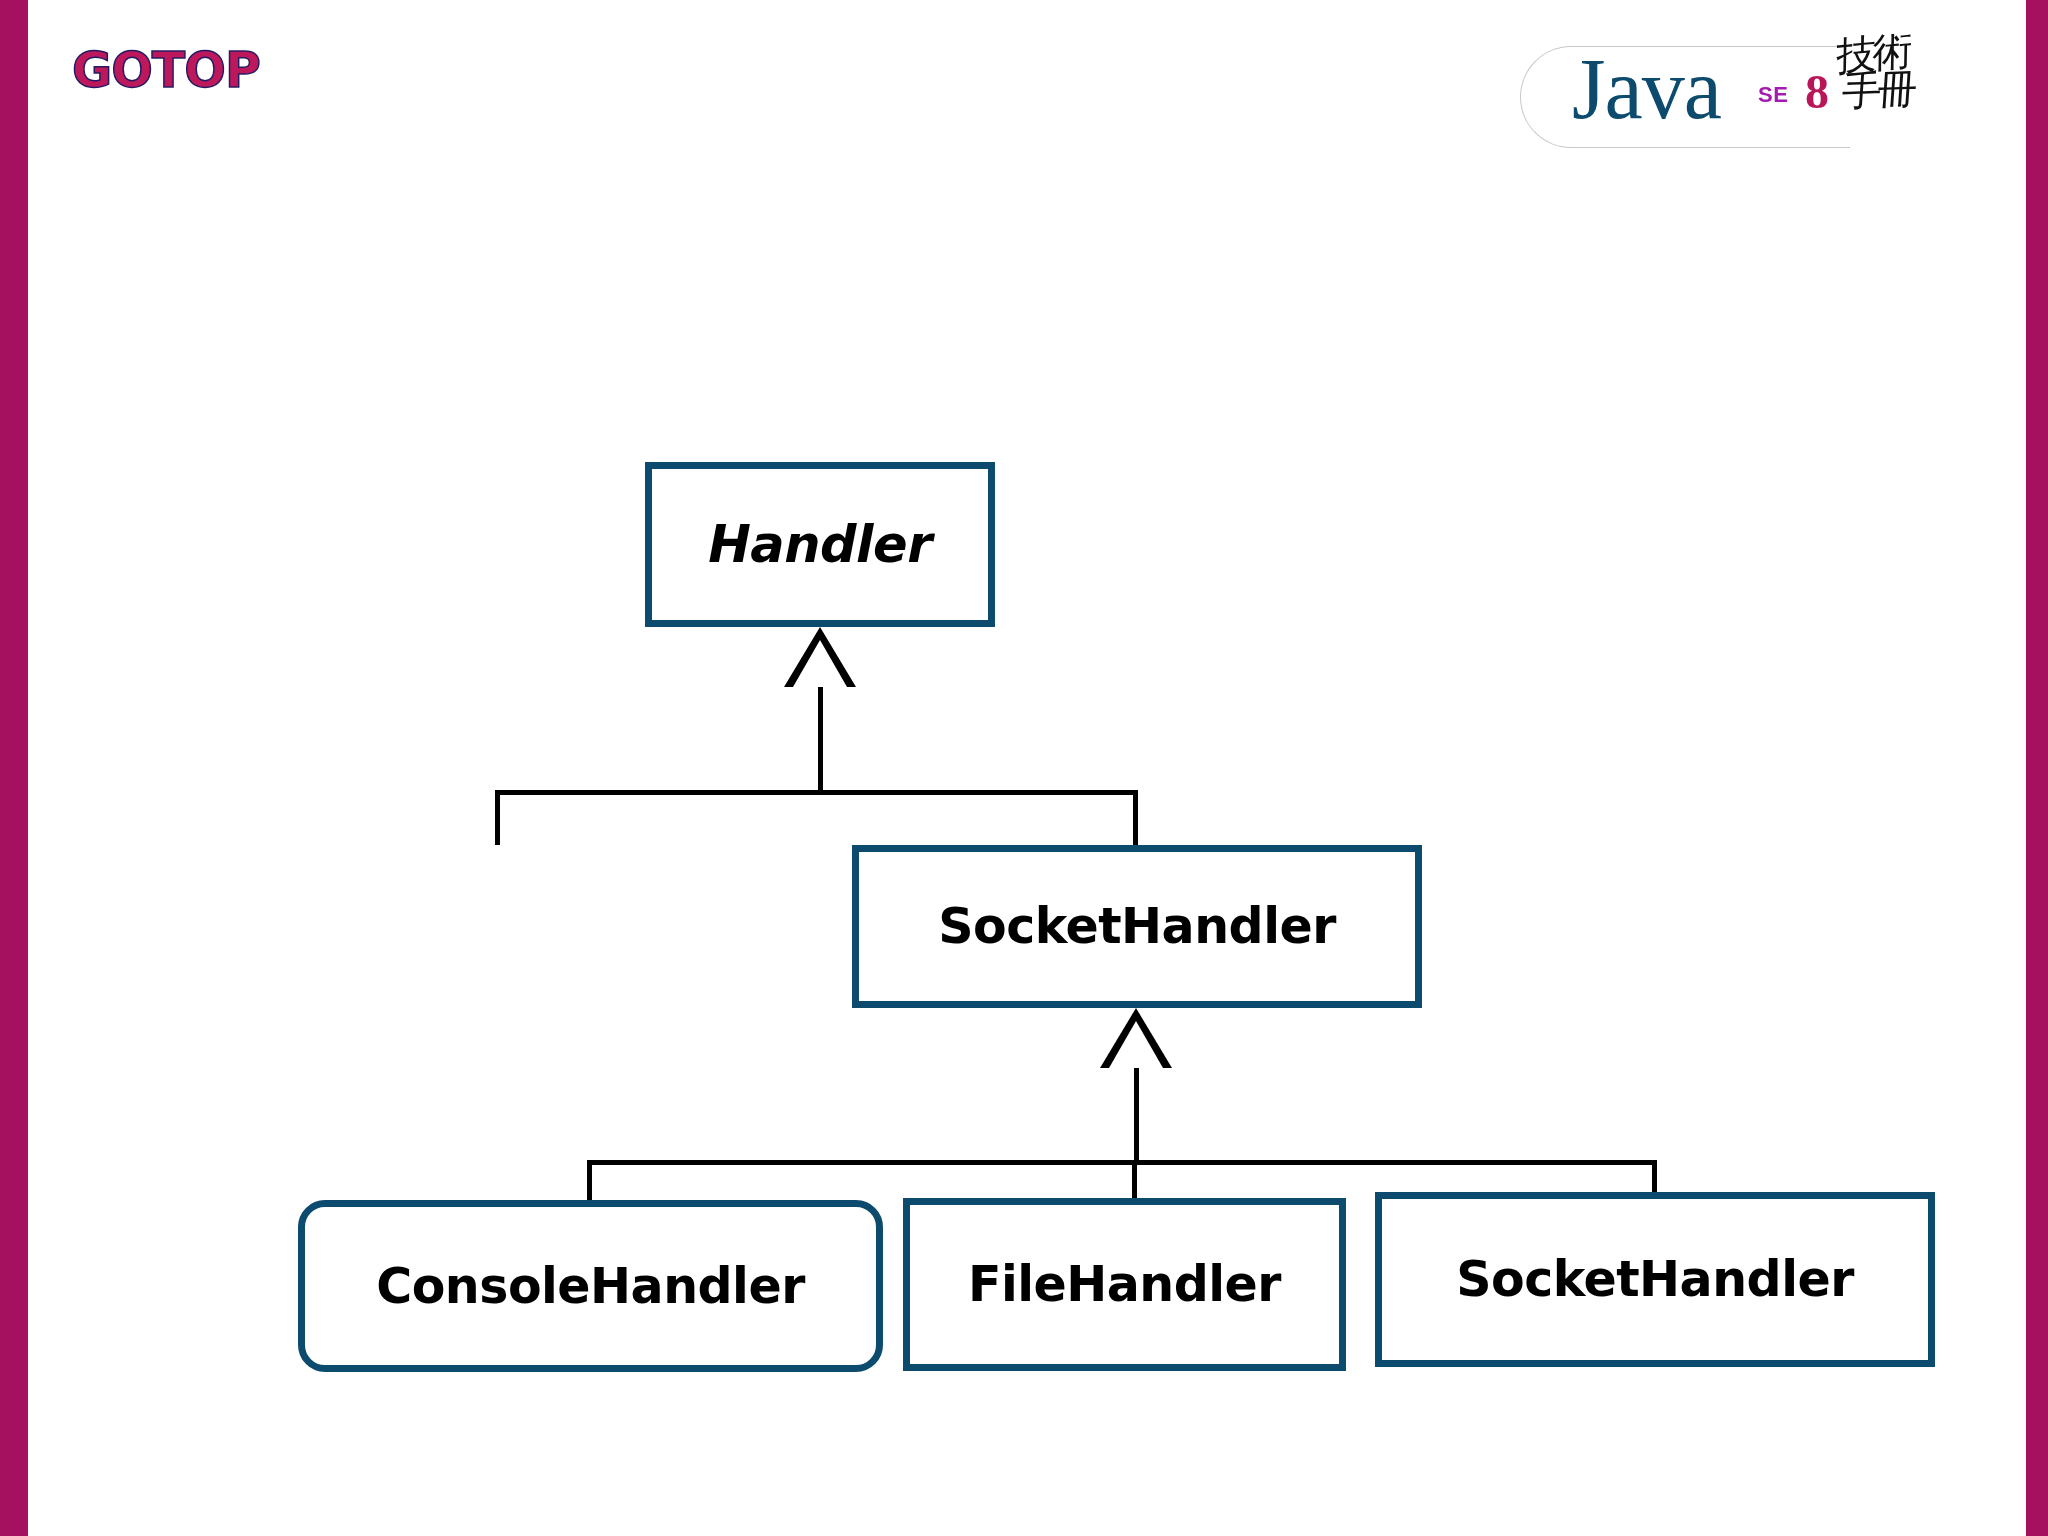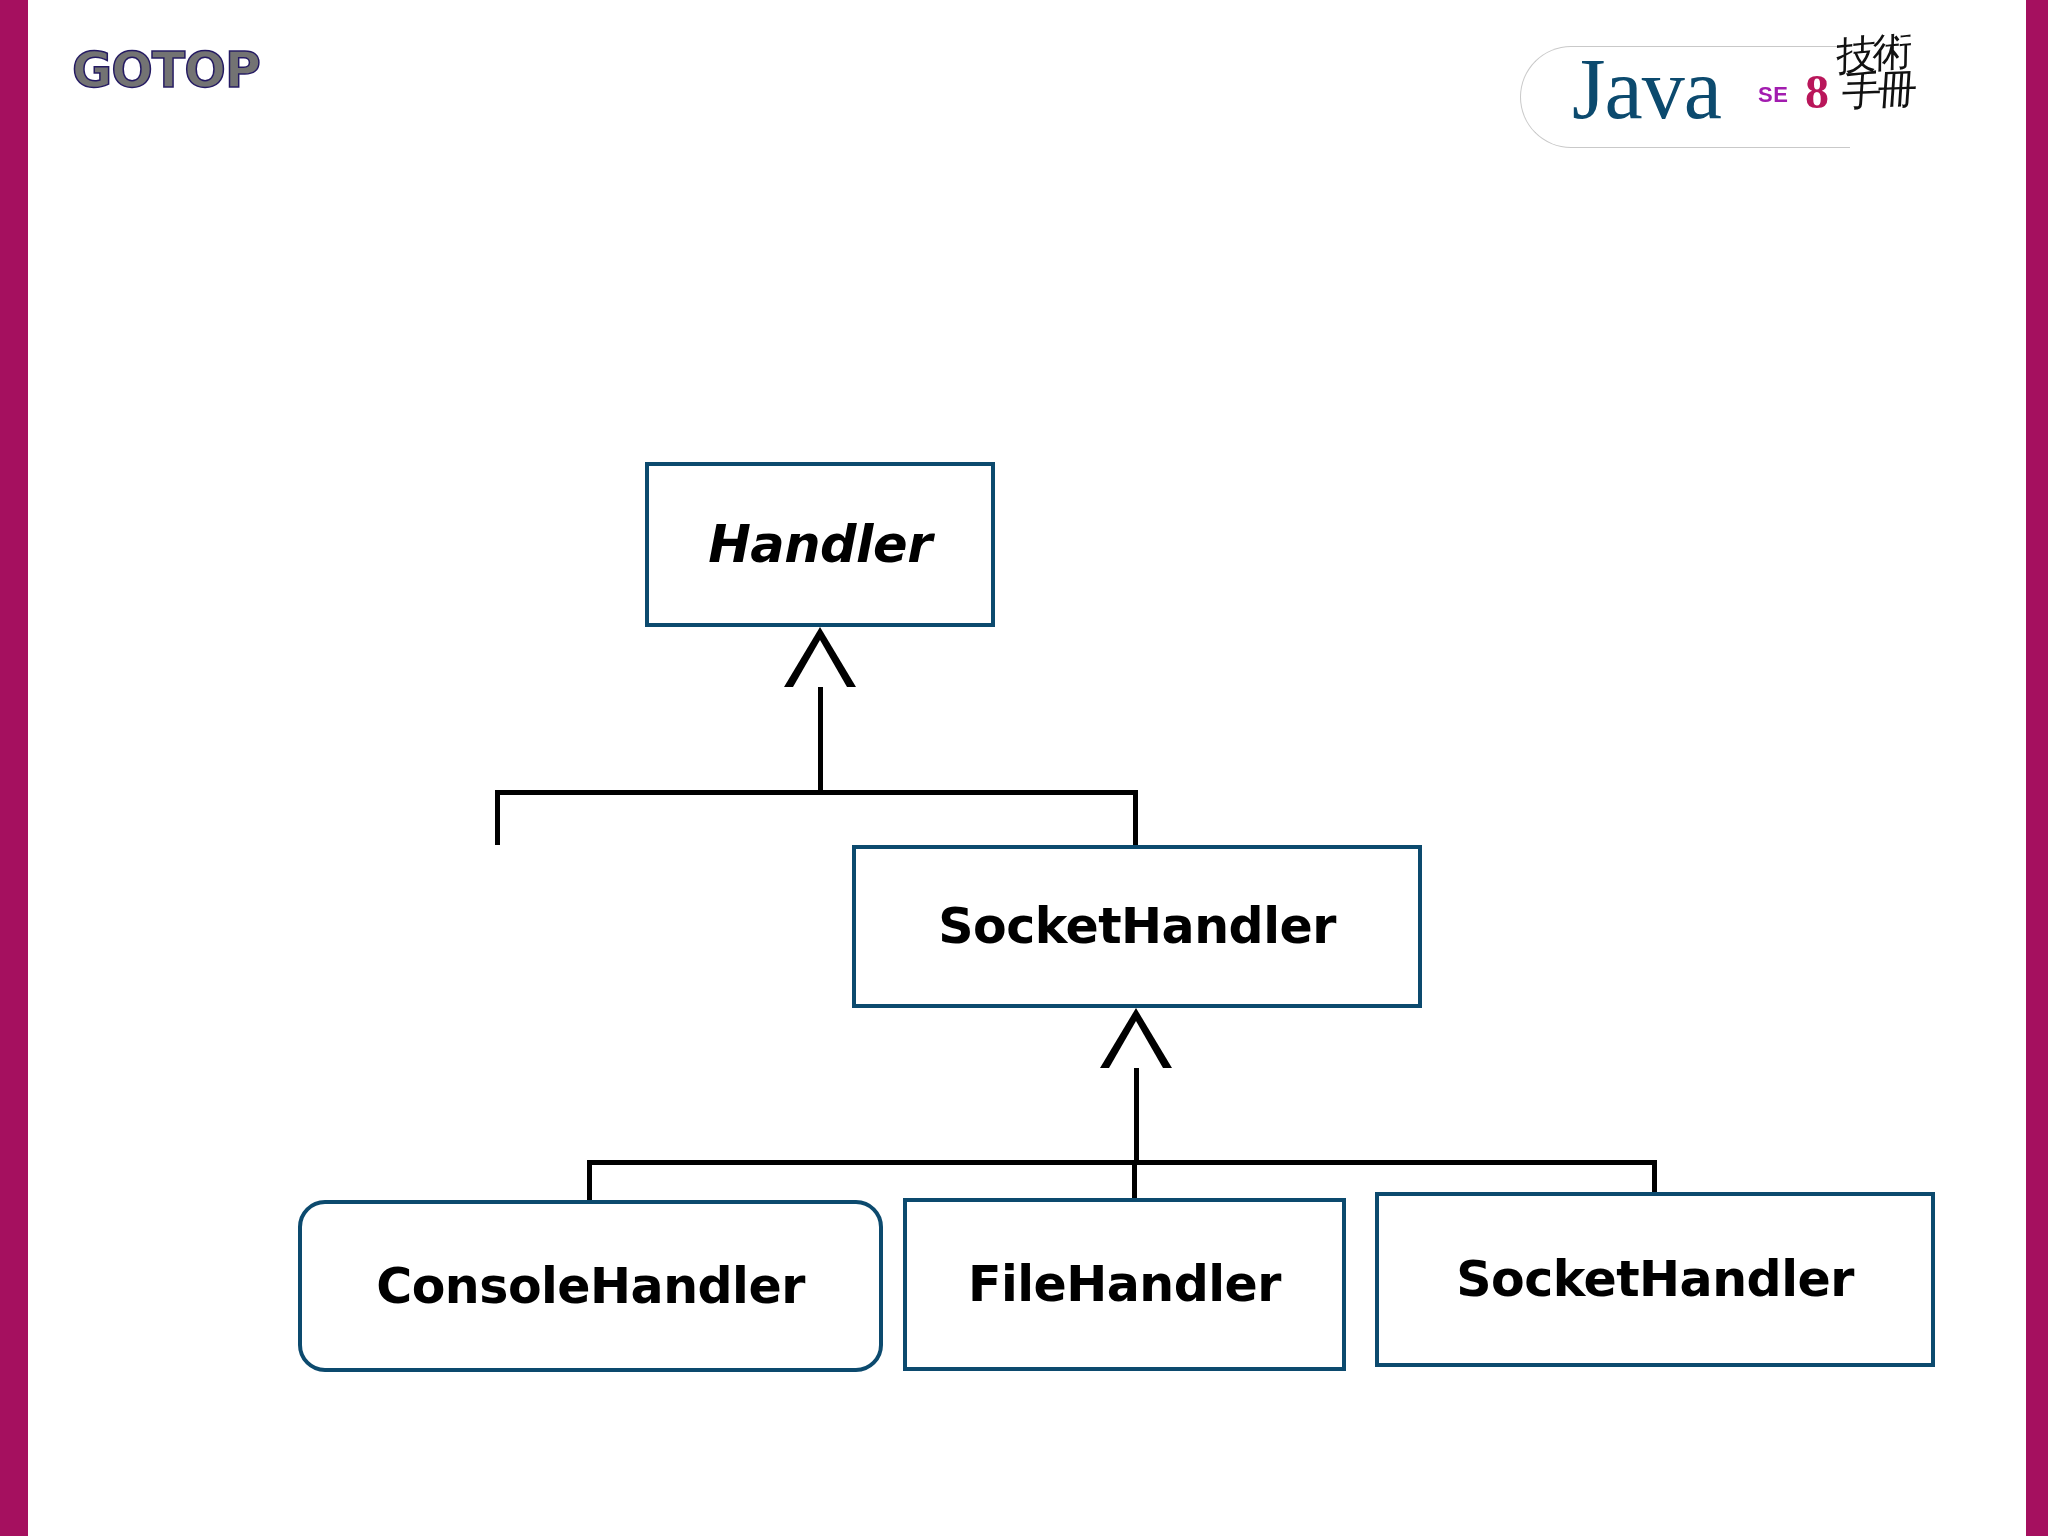--- a/index.html
+++ b/index.html
@@ -28,21 +28,21 @@
 
   
   #gotop-logo {
     position: absolute;
     left: 72px;
     top: 46px;
     font-family: "DejaVu Sans", sans-serif;
     font-weight: 700;
     font-size: 49px;
     letter-spacing: -1px;
-    color: #737373;
+    color: #be185d;
     line-height: 1;
     -webkit-text-stroke: 1.5px #241a63;
   }
 
   
   #java-badge {
     position: absolute;
     left: 1520px;
     top: 38px;
     width: 350px;
@@ -126,21 +126,21 @@
     position: absolute;
     left: 0;
     top: 0;
     width: 2048px;
     height: 1536px;
   }
   .uml-box {
     position: absolute;
     box-sizing: border-box;
     background: #ffffff;
-    border: 4px solid #0c4a6e;
+    border: 7px solid #0c4a6e;
     display: flex;
     align-items: center;
     justify-content: center;
     z-index: 3;
   }
   .uml-box .box-label {
     font-family: "DejaVu Sans", "Liberation Sans", sans-serif;
     font-weight: 700;
     font-size: 49px;
     color: #000000;

